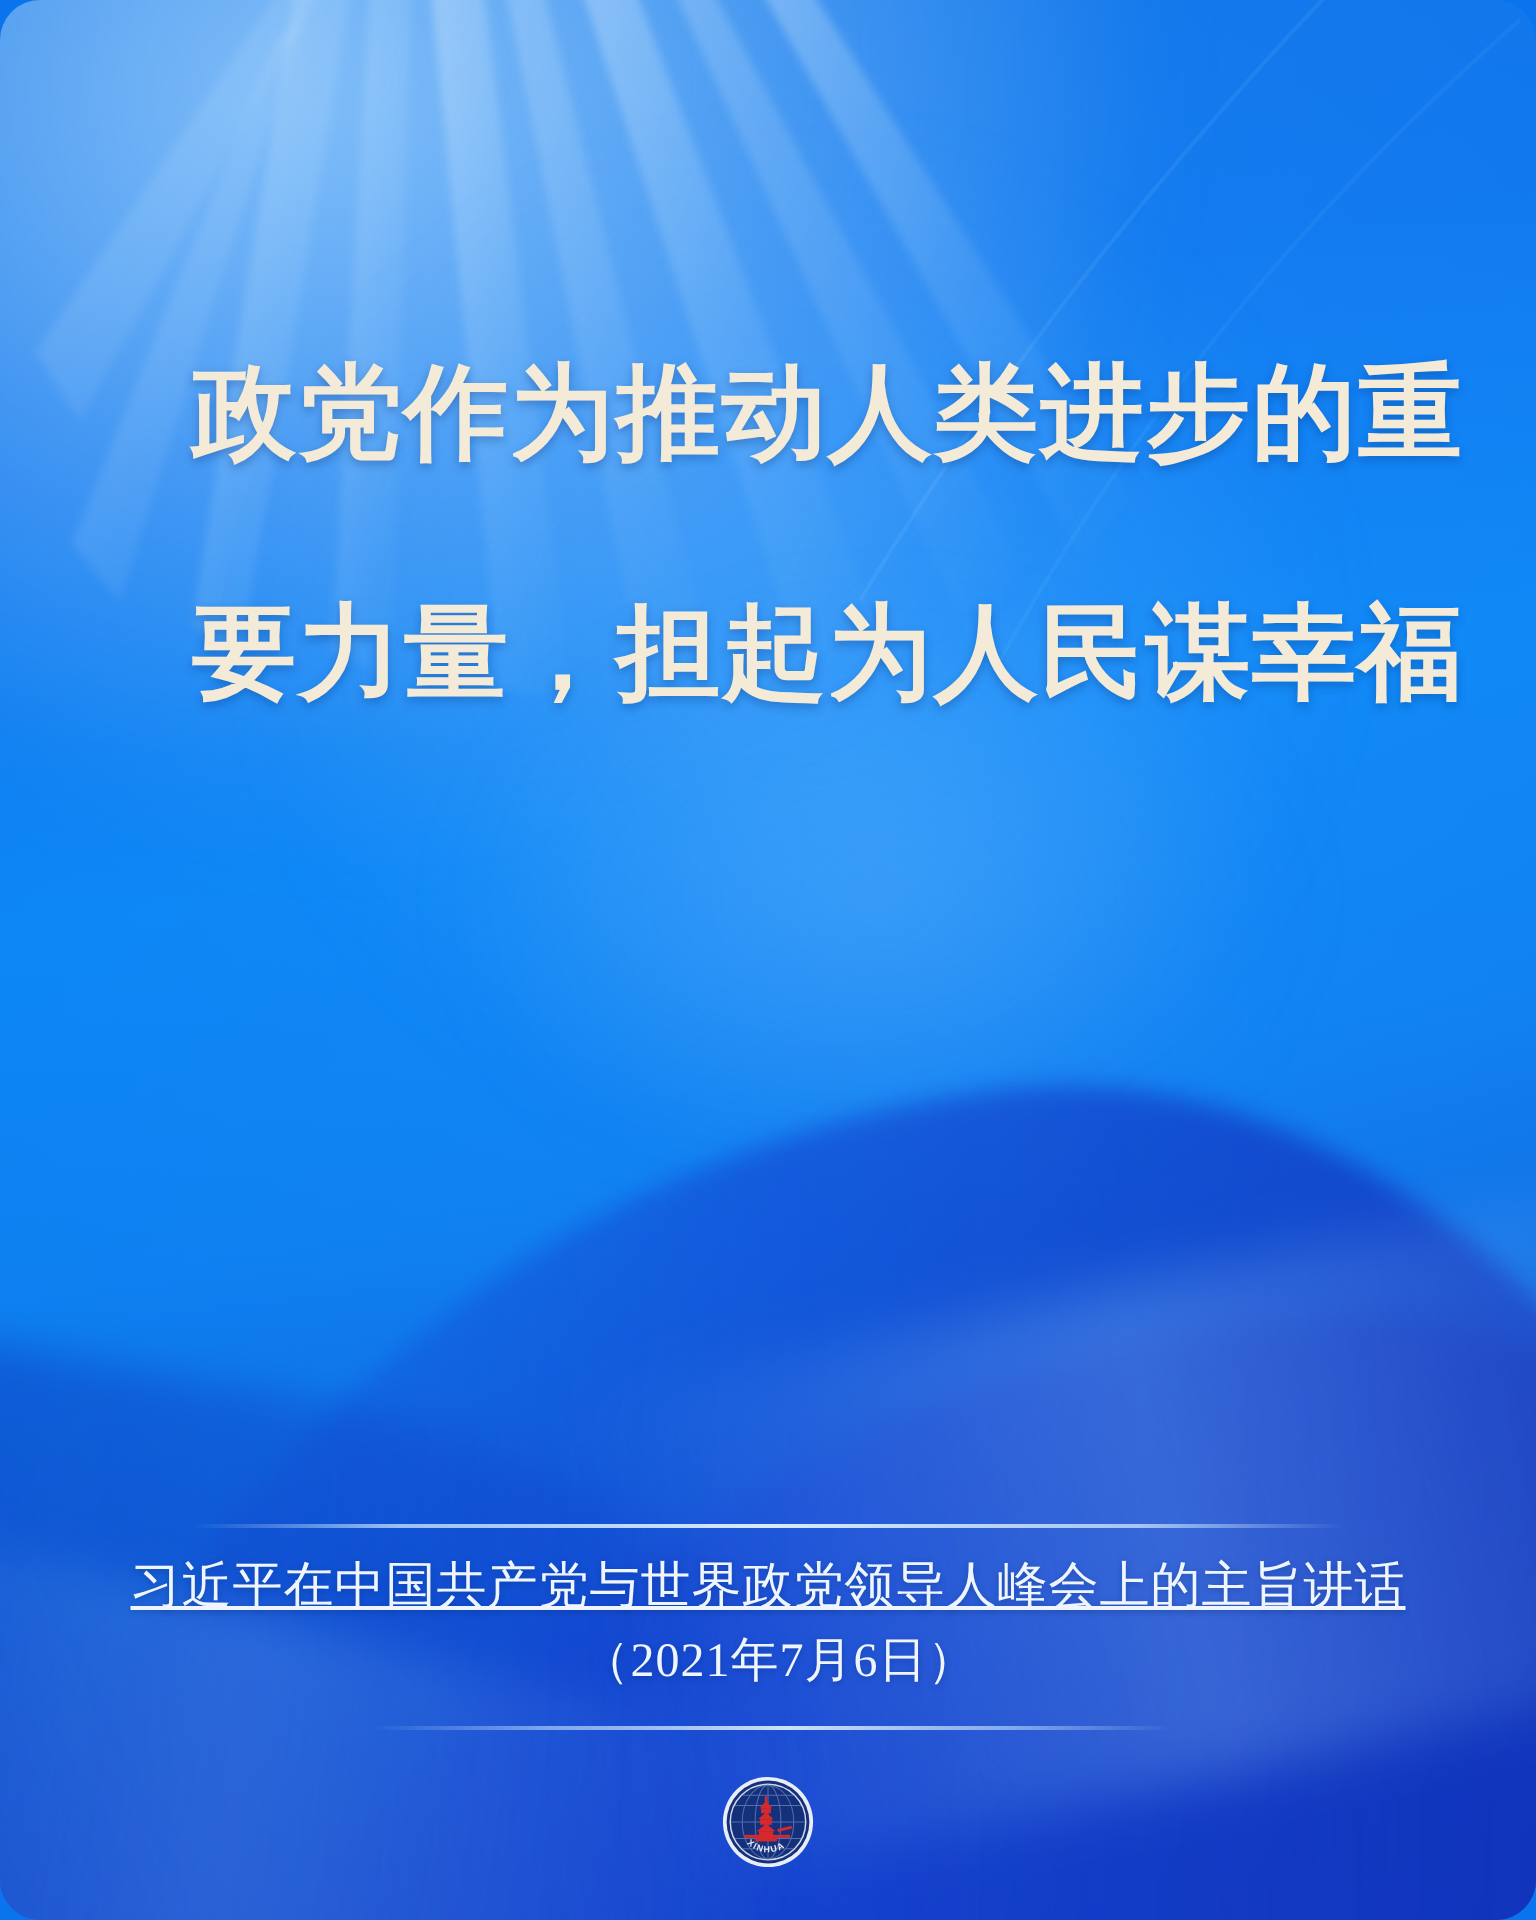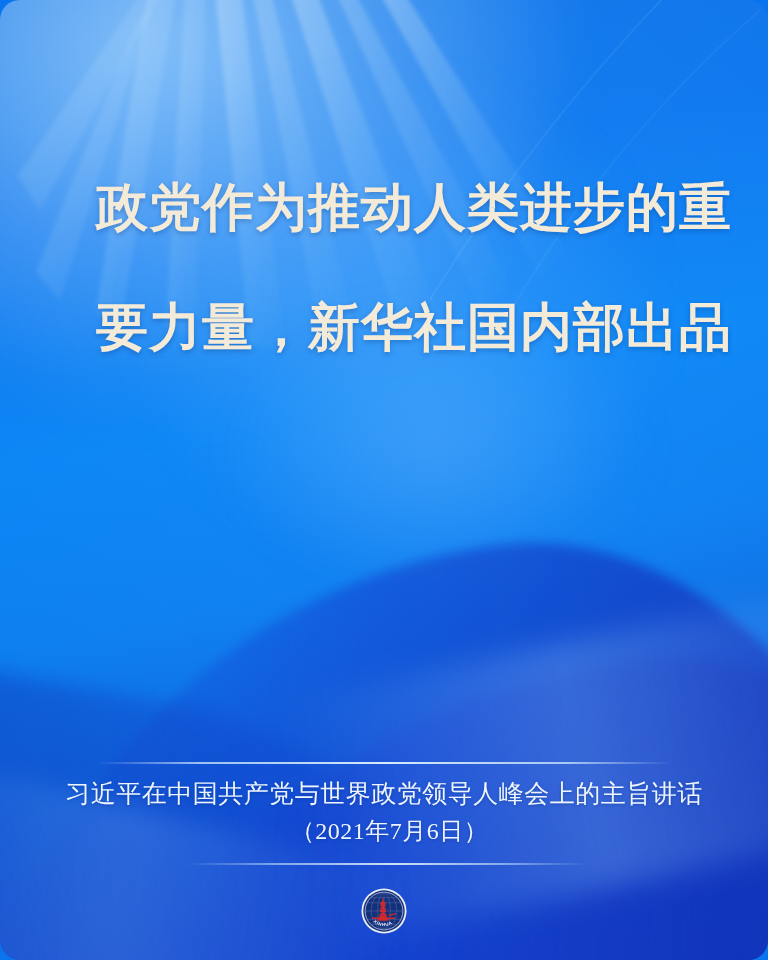--- a/index.html
+++ b/index.html
@@ -153,20 +153,21 @@
     text-align:center;
     z-index:5;
   }
   .caption-line1 {
     font-family:"Liberation Serif", "DejaVu Serif", serif;
     font-size:25px;
     line-height:36px;
     color:#eef5ff;
     letter-spacing:.5px;
     text-shadow:0 1px 3px rgba(6,40,110,.35);
+    text-decoration:underline;
   }
   .caption-line2 {
     font-family:"Liberation Serif", "DejaVu Serif", serif;
     font-size:24px;
     line-height:38px;
     color:#eef5ff;
     letter-spacing:.5px;
     text-shadow:0 1px 3px rgba(6,40,110,.35);
     padding-left:11px;
   }
@@ -240,21 +241,21 @@
     <div class="wave-1"></div>
     <div class="wave-2"></div>
     <div class="wave-3"></div>
     <div class="sheen-1"></div>
     <div class="sheen-2"></div>
     <div class="diag-edge"></div>
   </div>
 
   <div class="quote">
     <div class="quote-line">政党作为推动人类进步的重</div>
-    <div class="quote-line">要力量，新华社国内部出品</div>
+    <div class="quote-line">要力量，担起为人民谋幸福</div>
   </div>
 
   <div class="divider divider-top"></div>
   <div class="divider divider-bottom"></div>
 
   <div class="caption">
     <div class="caption-line1">习近平在中国共产党与世界政党领导人峰会上的主旨讲话</div>
     <div class="caption-line2">（2021年7月6日）</div>
   </div>
 

